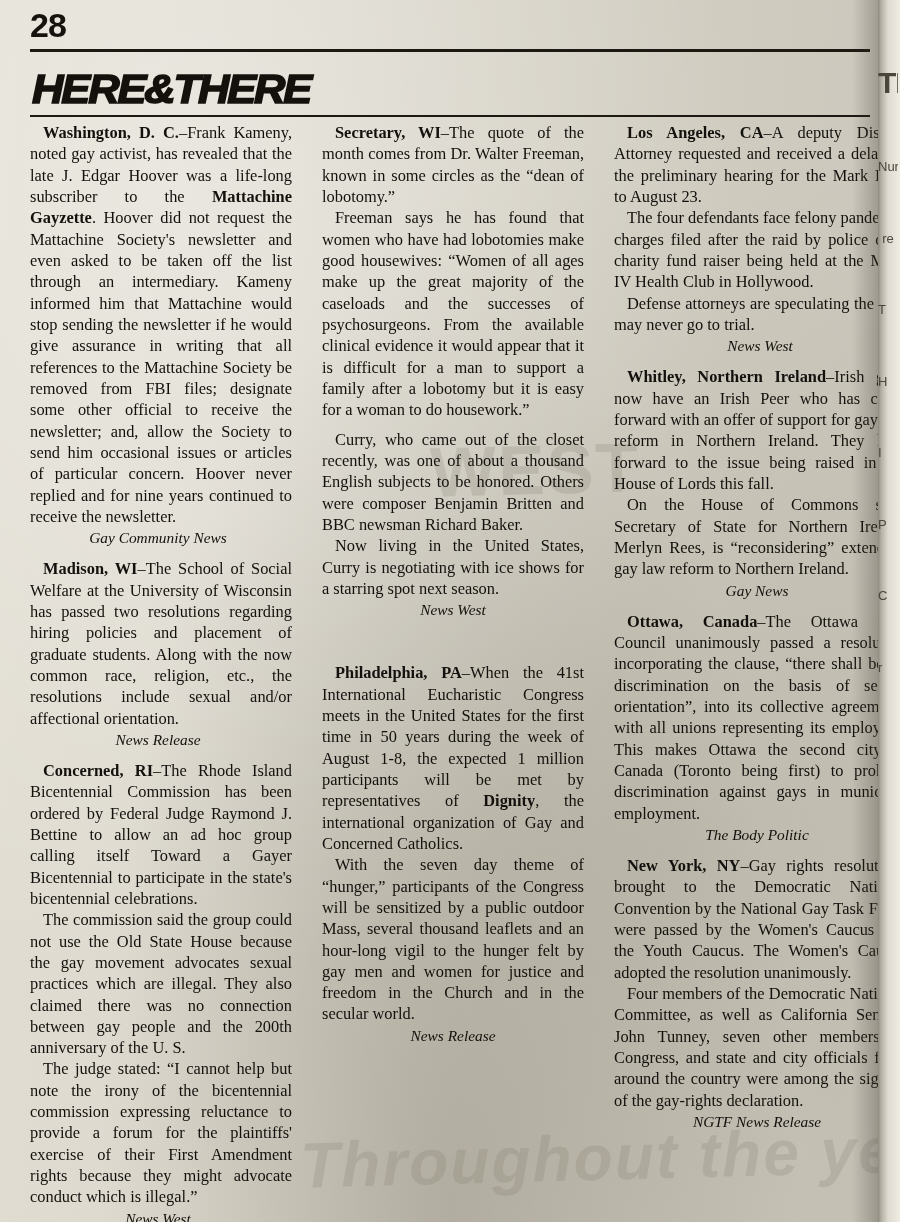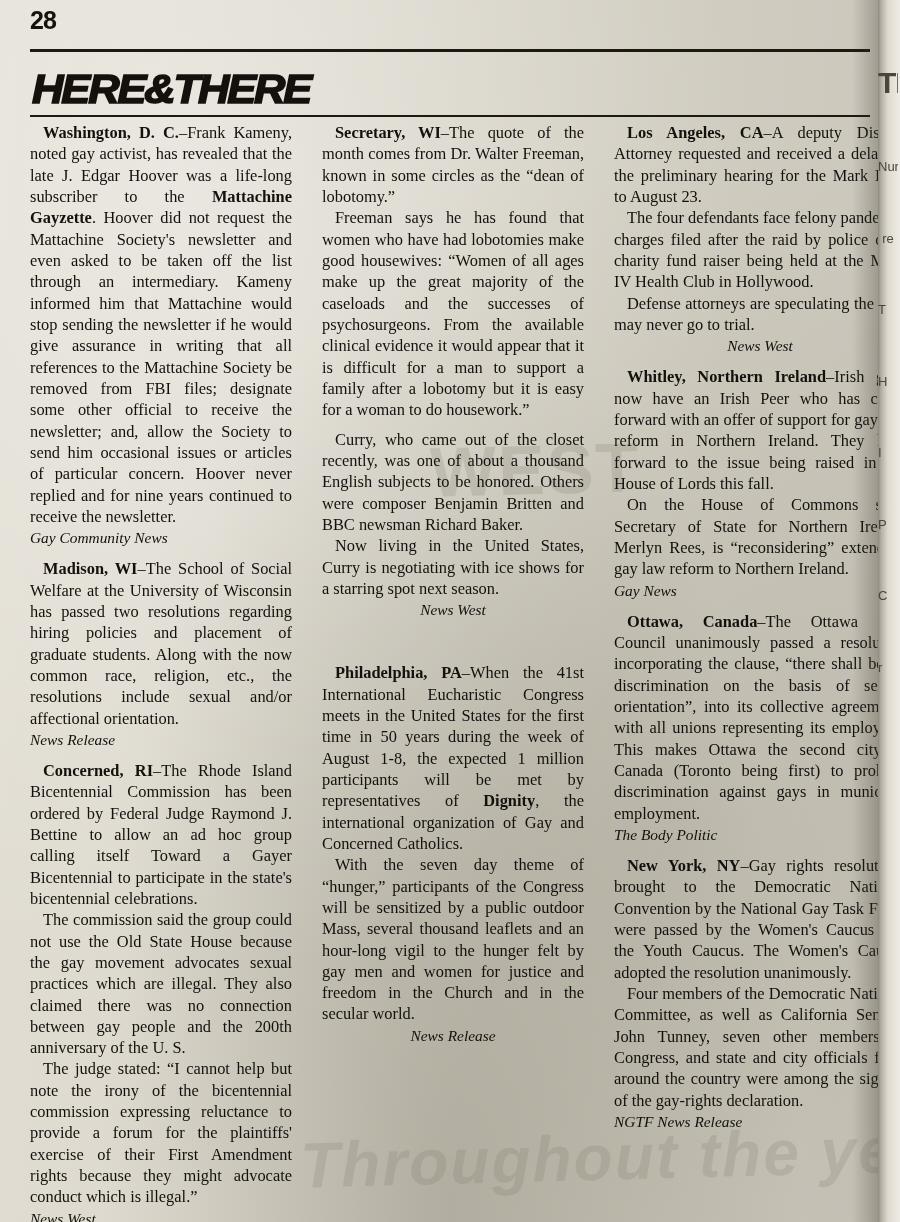--- a/index.html
+++ b/index.html
@@ -53,21 +53,21 @@
     inset: 0;
   }
 
   
   .folio {
     position: absolute;
     left: 30px;
     top: 6px;
     font-family: "Liberation Sans", sans-serif;
     font-weight: bold;
-    font-size: 25px;
+    font-size: 34px;
     letter-spacing: -1px;
     color: #16130f;
   }
   .rule-top {
     position: absolute;
     left: 30px;
     top: 49px;
     width: 840px;
     height: 3px;
     background: #1c1812;
@@ -140,21 +140,21 @@
   p.body {
     text-indent: 13px;
   }
   .item { margin-bottom: 8px; }
   .lead {
     font-weight: bold;
   }
   .dash { font-weight: normal; }
   .src {
     display: block;
-    text-align: left;
+    text-align: center;
     font-style: italic;
     font-size: 15.4px;
     margin-top: 1px;
     margin-bottom: 10px;
     padding-right: 6px;
   }
   .src.center { text-align: center; padding-right: 0; }
 
   
   .col.c3 {

